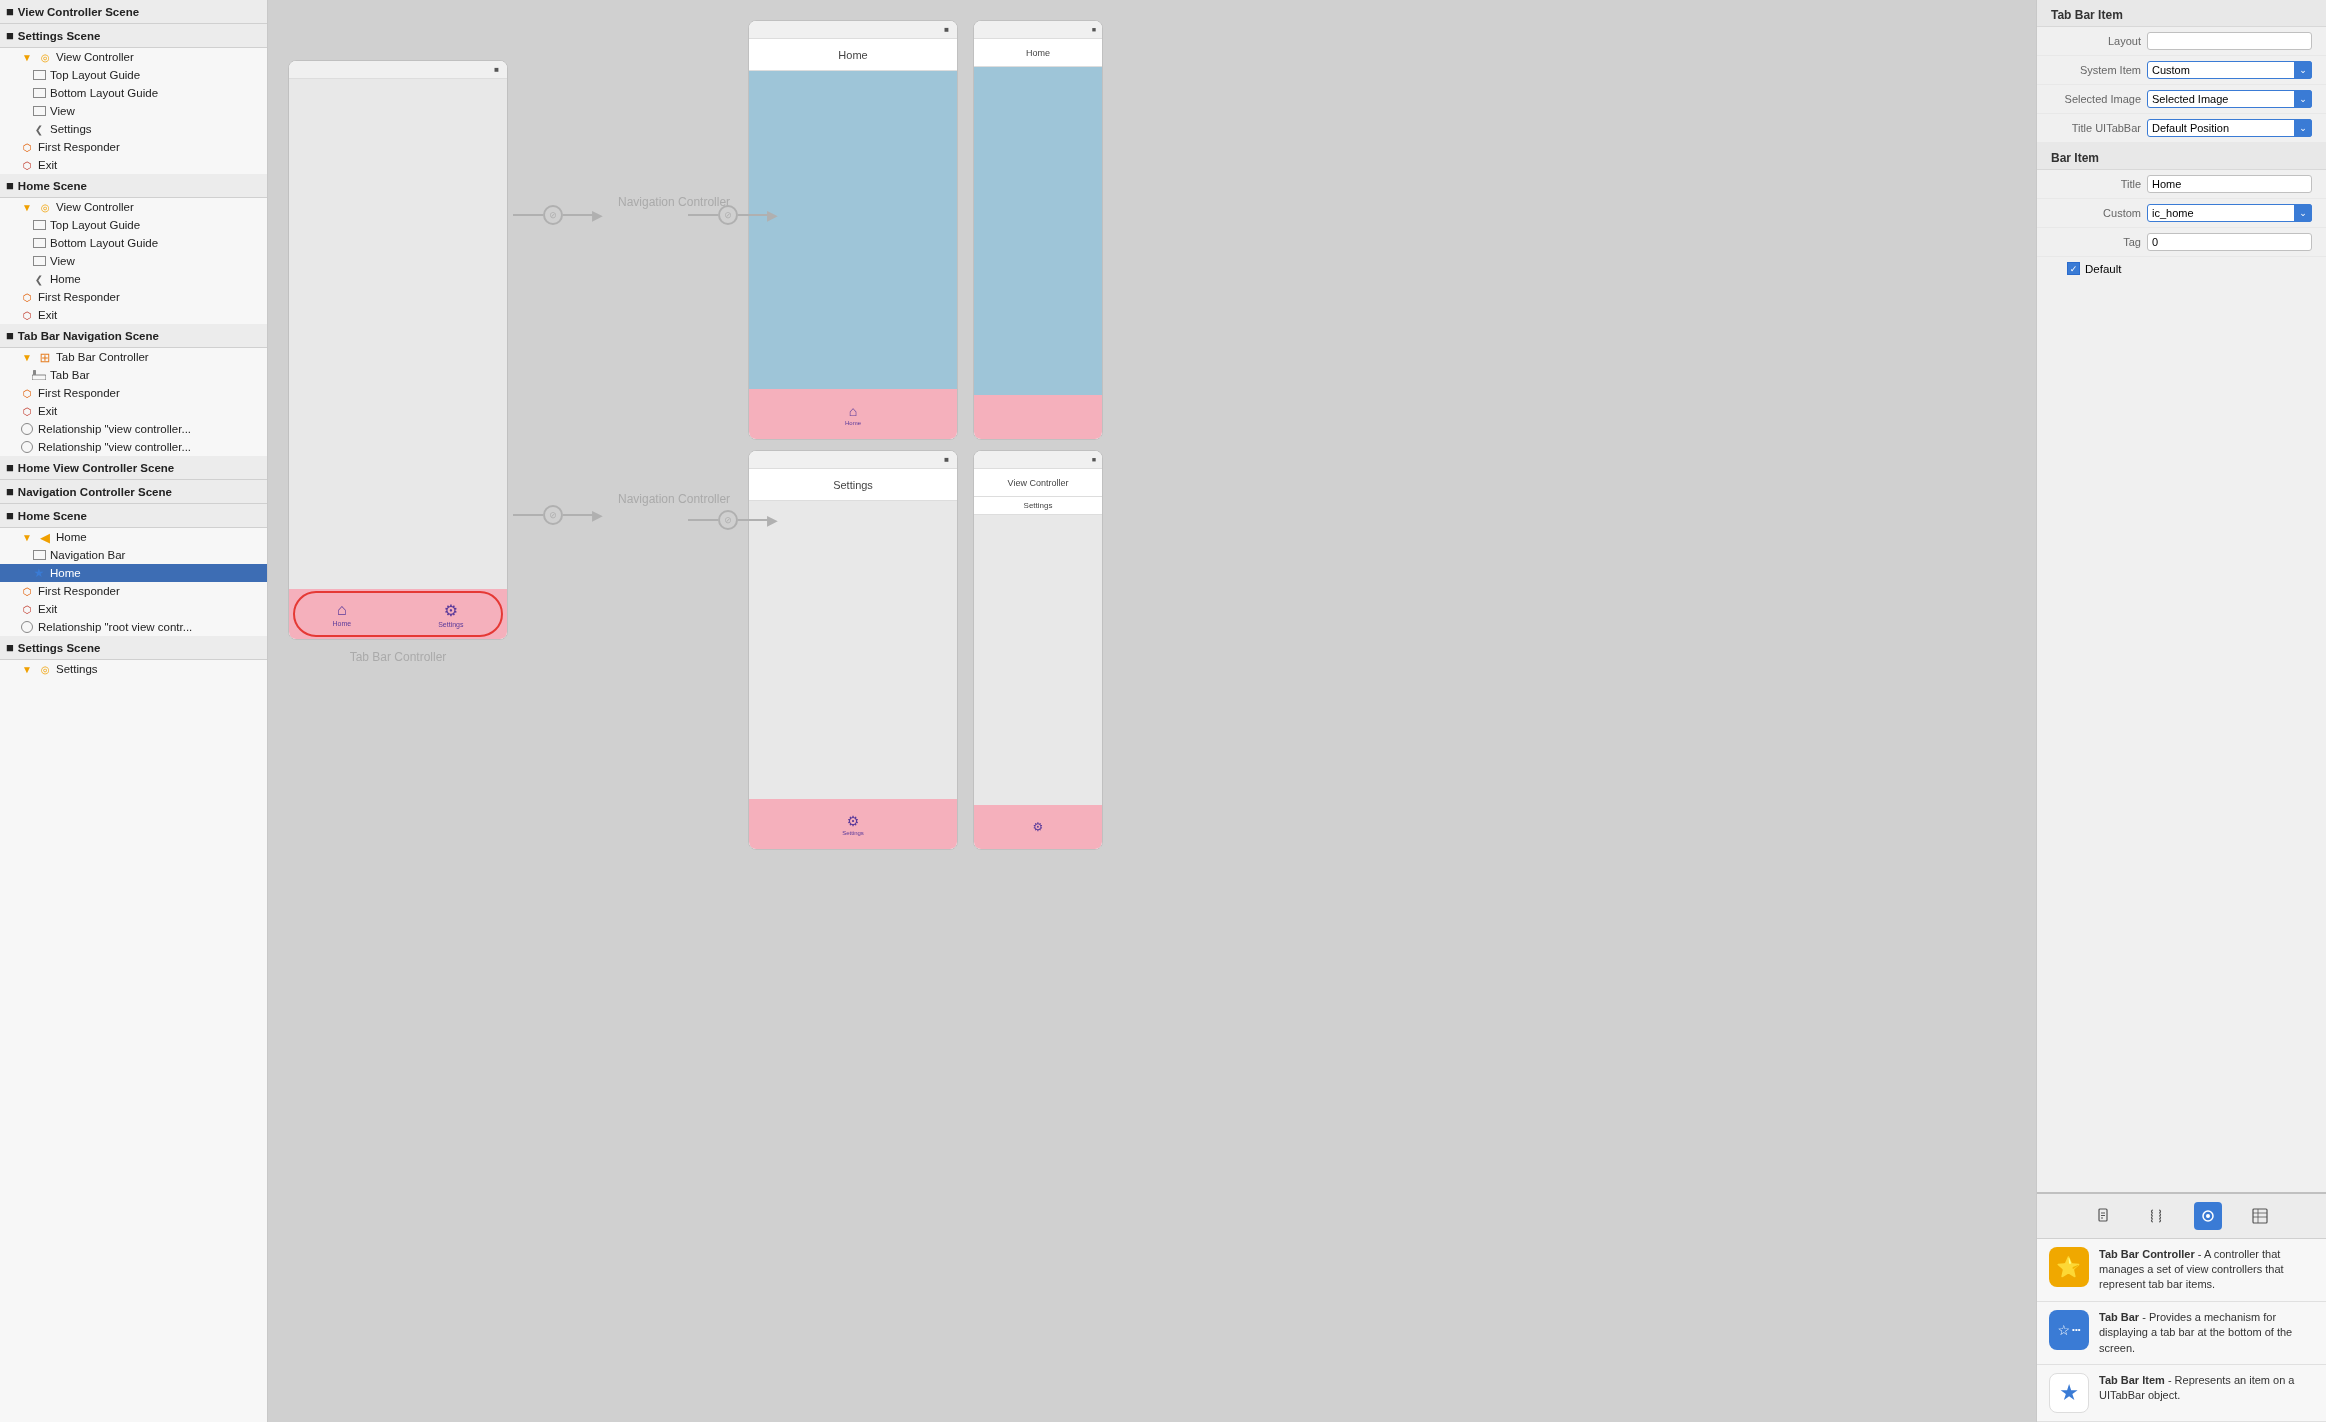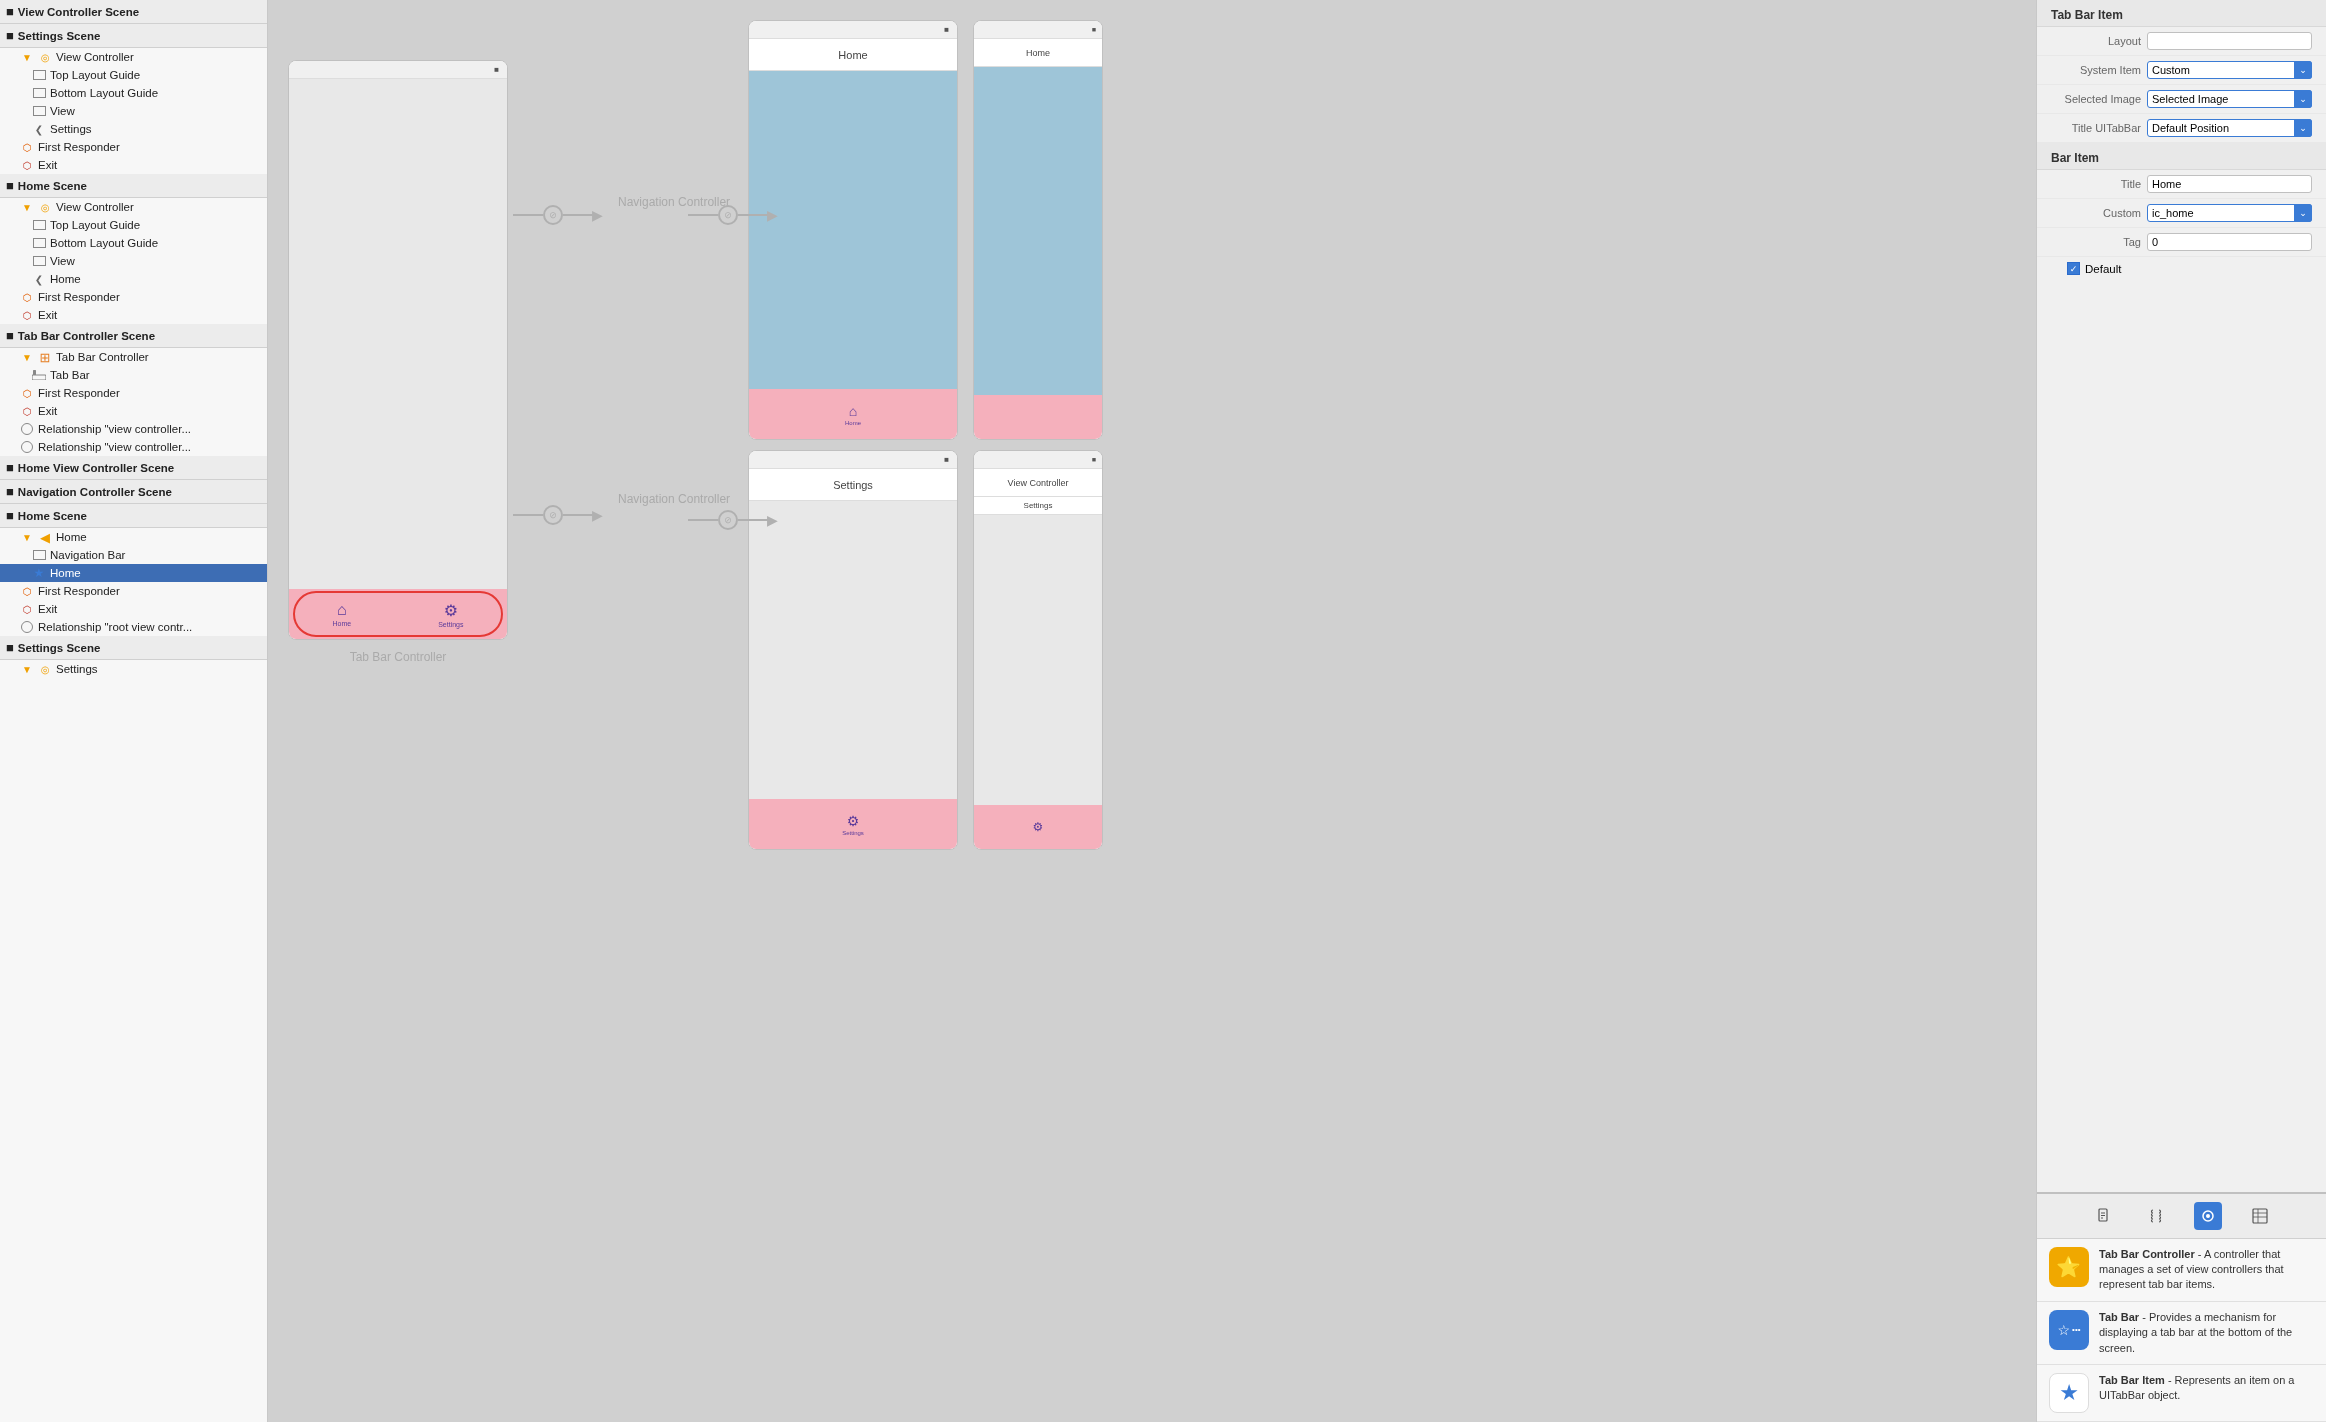--- a/index.html
+++ b/index.html
@@ -268,21 +268,21 @@
     <span class="indent1 item-icon icon-orange">⬡</span>
     <span>First Responder</span>
   </div>
   <div class="tree-item">
     <span class="indent1 item-icon icon-red">⬡</span>
     <span>Exit</span>
   </div>
 
   <div class="scene-header">
     <span class="scene-icon">■</span>
-    <span>Tab Bar Controller Scene</span>
+    <span>Tab Bar Navigation Scene</span>
   </div>
   <div class="tree-item">
     <span class="indent1 item-icon icon-yellow">▼</span>
     <span class="item-icon" style="color:#e67e22; font-size:13px;">⊞</span>
     <span>Tab Bar Controller</span>
   </div>
   <div class="tree-item">
     <span class="indent2 item-icon">
       <svg width="14" height="10" viewBox="0 0 14 10">
           <rect x="0" y="5" width="14" height="5" rx="1" fill="none" stroke="#888" stroke-width="1.2"></rect>

